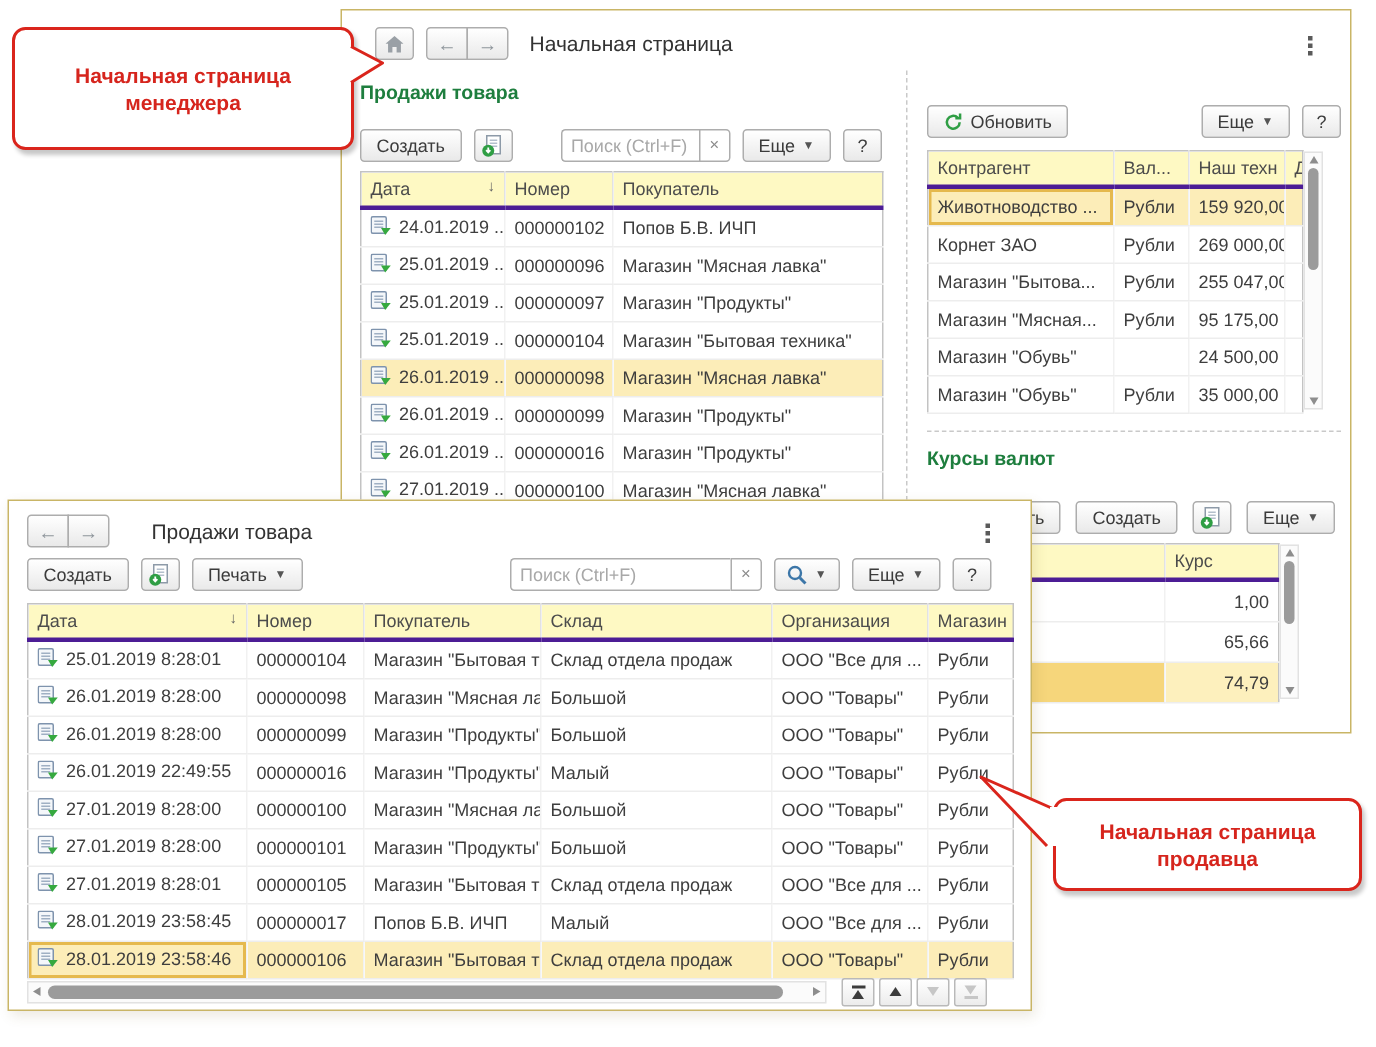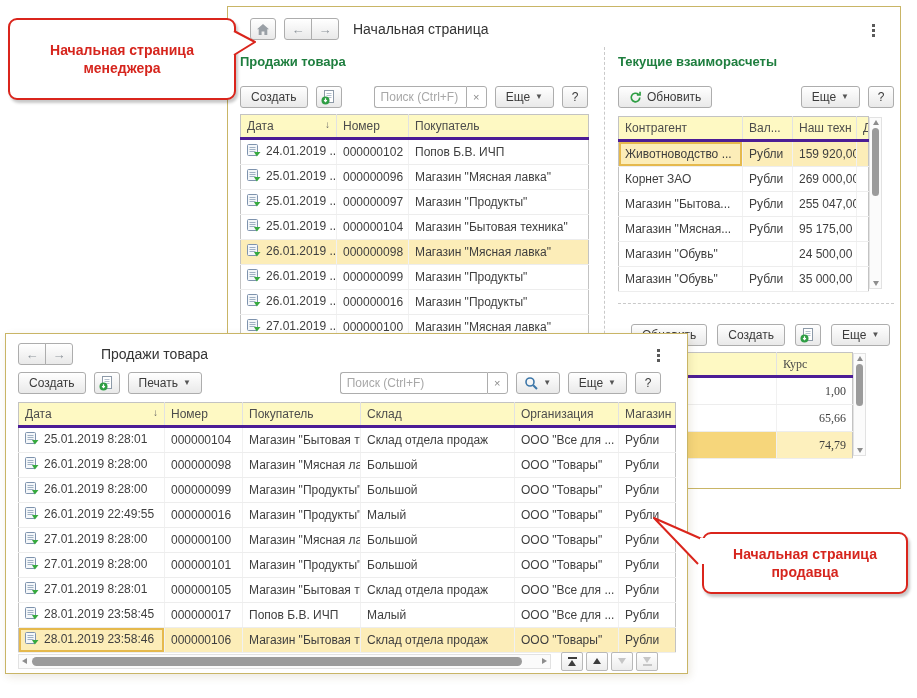--- a/index.html
+++ b/index.html
@@ -86,21 +86,21 @@
   .sales-panel table{margin-top:6px;width:348px;}
   .col-divider{position:absolute;left:376px;top:40px;height:436px;border-left:1px dashed #c9c9c9;}
   .right-col{position:absolute;left:390px;top:47px;width:276px;}
   .right-col .toolbar{margin-top:16px;}
   .settle-wrap{position:relative;margin-top:8px;height:175px;}
   .settle-wrap table{width:250px;}
   .settle-wrap .vscroll{left:251px;top:1px;height:172px;}
   .dash-hr{border:none;border-top:1px dashed #c9c9c9;margin:12px 0 0 0;}
   .rates-title{margin-top:10px;}
   .rates-toolbar{display:flex;gap:10px;margin:20px 0 0 13px;}
-  .kurs-wrap{position:relative;margin:6px 0 4px -14px;height:132px;font-family:Liberation Serif, serif;}
+  .kurs-wrap{position:relative;margin:6px 0 4px -14px;height:132px;}
   .kurs-wrap table{width:248px;}
   .kurs-wrap .vscroll{left:249px;top:1px;height:103px;}
 
   
   .fg-titlebar{left:12px;top:9px;}
   .fg-toolbar{position:absolute;left:12px;right:12px;top:38px;padding-right:14px;}
   .fg-toolbar .search{flex:0 0 192px;}
   .fg-toolbar .search input{width:170px;}
   .ml-auto{margin-left:auto;}
   .fg-tablewrap{position:absolute;left:12px;top:68px;}
@@ -255,21 +255,20 @@
             <td><span>000000100</span></td>
             <td><span>Магазин "Мясная лавка"</span></td>
           </tr>
           </tbody>
       </table>
     </div>
 
     <div class="col-divider"></div>
 
     <div class="right-col">
-      <div class="panel-title">Текущие взаиморасчеты</div>
       <div class="toolbar" style="justify-content:space-between">
         <span class="btn">
           <svg width="13" height="13" viewBox="0 0 14 14">
               <path d="M11.6 7a4.6 4.6 0 1 1-1.4-3.3" fill="none" stroke="#2f9e44" stroke-width="1.8"></path>
               <path d="M11.9 0.8v3.4H8.5" fill="none" stroke="#2f9e44" stroke-width="1.8"></path>
             </svg>
           <span>Обновить</span>
         </span>
         <span style="display:flex;gap:8px">
           <span class="btn">
@@ -337,20 +336,21 @@
         </table>
         <div class="vscroll">
           <span class="tri up"></span>
           <span class="sb-thumb" style="height:68px"></span>
           <span class="sb-sp"></span>
           <span class="tri down"></span>
         </div>
       </div>
 
       <hr class="dash-hr">
+      <div class="panel-title rates-title">Курсы валют</div>
       <div class="rates-toolbar">
         <span class="btn">Обновить</span>
         <span class="btn">Создать</span>
         <span class="btn sq">
           <svg width="15" height="15" viewBox="0 0 15 15">
               <rect x="3.5" y="0.5" width="9" height="12" fill="#fff" stroke="#8d9aa8"></rect>
               <path d="M5.5 3.5h5M5.5 5.5h5M5.5 7.5h5" stroke="#b3bfcc"></path>
               <circle cx="4.5" cy="10.5" r="4" fill="#2f9e44"></circle>
               <path d="M4.5 8.3v3.1M3.1 10.1l1.4 1.5 1.4-1.5" stroke="#fff" stroke-width="1.2" fill="none"></path>
             </svg>

